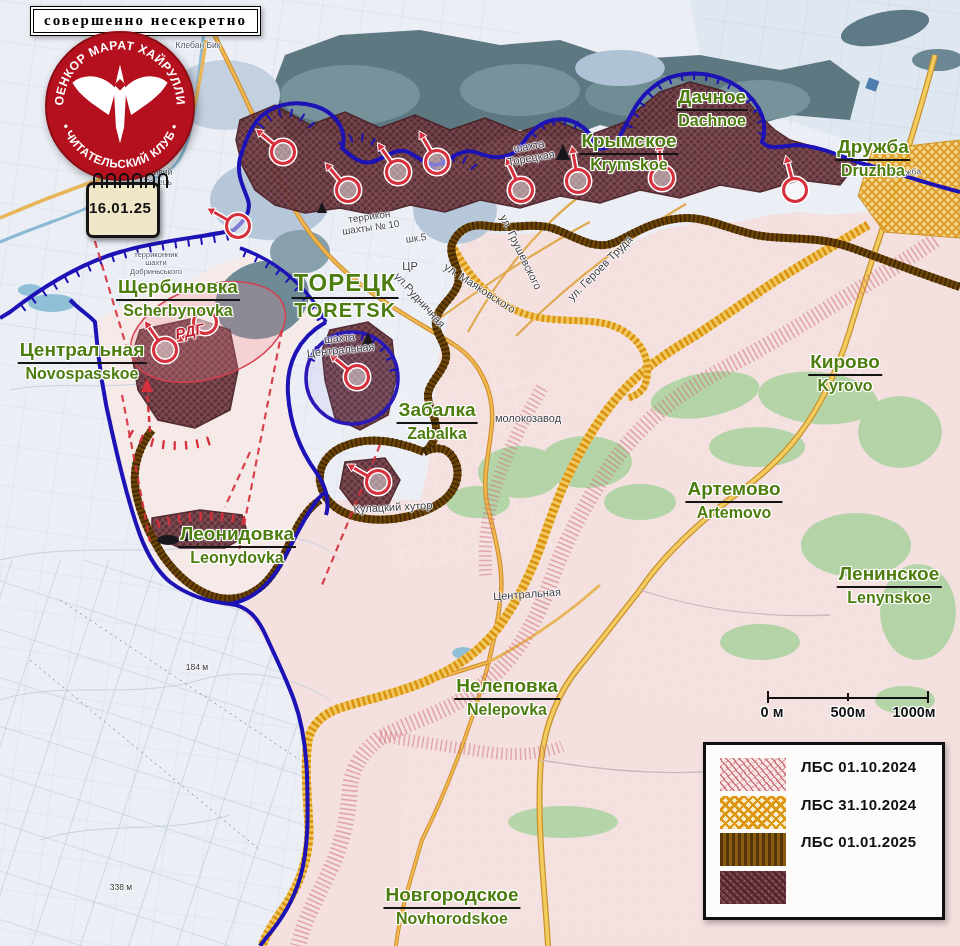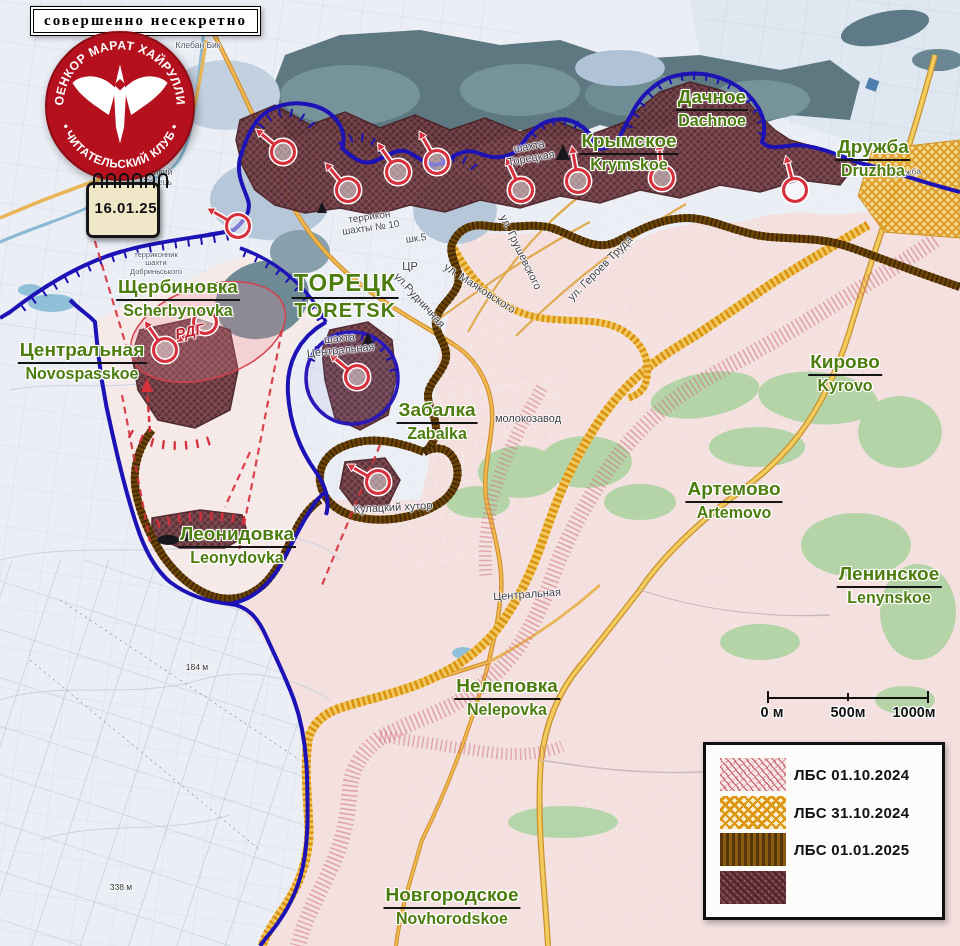--- a/index.html
+++ b/index.html
@@ -32,29 +32,29 @@
   .logo{position:absolute;left:44px;top:30px;width:152px;height:152px;z-index:40;
         filter:drop-shadow(2px 3px 4px rgba(0,0,0,.35));}
 
   
   .calendar{position:absolute;left:86px;top:182px;width:68px;height:50px;z-index:41;
             background:#f0e7c9;border:3px solid #141414;border-radius:7px;
             box-shadow:2px 3px 5px rgba(0,0,0,.45);}
   .calendar .rings{position:absolute;left:4px;top:-12px;display:flex;gap:3px;}
   .calendar .ring{width:6px;height:13px;border:2.5px solid #111;border-bottom:none;
                   border-radius:5px 5px 0 0;background:transparent;}
-  .calendar .date{position:absolute;left:0;right:0;top:14px;text-align:right;
+  .calendar .date{position:absolute;left:0;right:0;top:14px;text-align:left;
                   font-weight:bold;font-size:15px;color:#101010;letter-spacing:.5px;}
 
   
   .legend{position:absolute;left:703px;top:742px;width:242px;height:178px;z-index:40;
           background:#fdfcfa;border:3px solid #101010;box-sizing:border-box;
           padding:13px 14px;display:flex;flex-direction:column;justify-content:space-between;
           box-shadow:2px 3px 6px rgba(0,0,0,.3);}
-  .lrow{display:flex;align-items:center;gap:8px;}
+  .lrow{display:flex;gap:15px;}
   .sw{width:66px;height:33px;flex:0 0 auto;}
   .sw-pink{background-color:#f6e7e6;
      background-image:repeating-linear-gradient(50deg,rgba(205,110,118,.9) 0 1.5px,transparent 1.5px 5px),
                       repeating-linear-gradient(-40deg,rgba(205,110,118,.5) 0 1px,transparent 1px 6px);}
   .sw-orange{background-color:#f7ecc9;
      background-image:repeating-linear-gradient(45deg,#dd9714 0 2.5px,transparent 2.5px 6.5px),
                       repeating-linear-gradient(-45deg,#dd9714 0 2.5px,transparent 2.5px 6.5px);}
   .sw-brown{background-color:#8a5c10;
      background-image:repeating-linear-gradient(90deg,#55350a 0 3px,transparent 3px 6px);}
   .sw-maroon{background-color:#6d3840;

